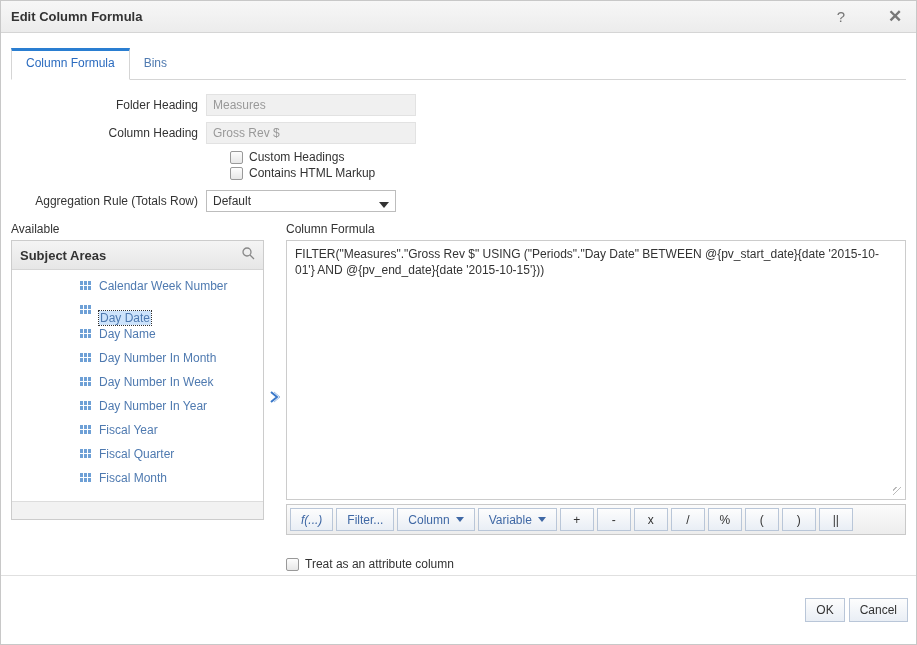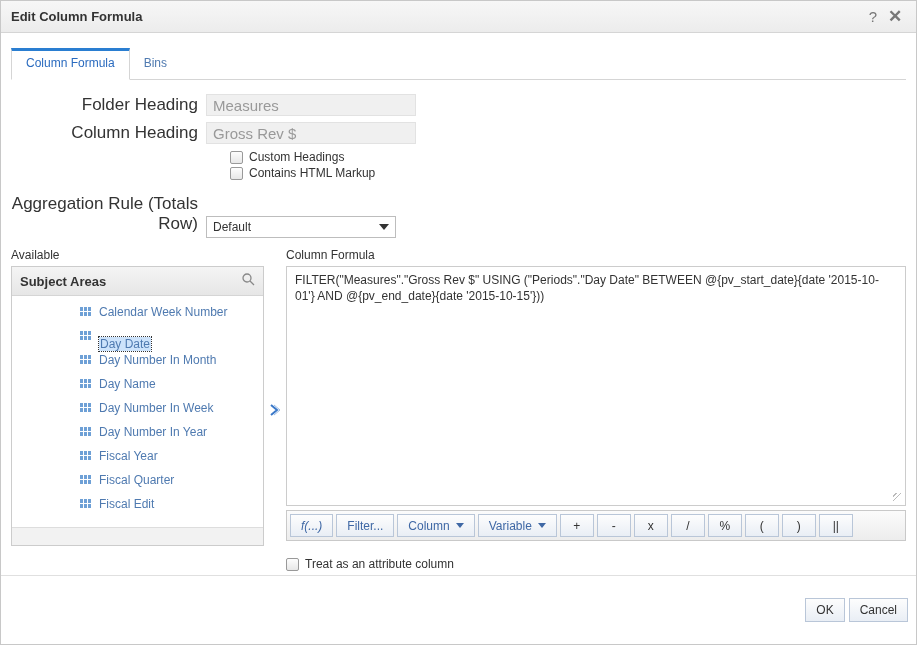--- a/index.html
+++ b/index.html
@@ -18,20 +18,21 @@
     flex-direction: column;
     background: #fff;
   }
   .titlebar {
     height: 32px;
     background: linear-gradient(#f7f7f7, #ececec);
     border-bottom: 1px solid #d5d5d5;
     display: flex;
     align-items: center;
     padding: 0 10px;
+    gap: 32px;
   }
   .titlebar .title {
     font-weight: bold;
     font-size: 13px;
     flex: 1;
     color: #333;
   }
   .titlebar .help, .titlebar .close {
     width: 22px; height: 22px;
     display: flex; align-items: center; justify-content: center;
@@ -73,51 +74,50 @@
   }
   .form-row {
     display: flex;
     align-items: center;
     margin-bottom: 6px;
   }
   .form-label {
     width: 195px;
     text-align: right;
     padding-right: 8px;
-    font-size: 17px;
+    font-size: 12px;
     color: #333;
   }
   .ro-input {
     width: 210px;
     height: 22px;
     padding: 2px 6px;
     border: 1px solid #e2e2e2;
     background: #f0f0f0;
     color: #999;
-    font-size: 15px;
+    font-size: 12px;
   }
   .chk-row { margin-left: 203px; display: flex; align-items: center; margin-bottom: 2px; padding-left: 16px; }
   .chk-box {
     width: 13px; height: 13px;
     border: 1px solid #999;
     border-radius: 2px;
     background: linear-gradient(#fdfdfd,#e7e7e7);
     margin-right: 6px;
     display: inline-block;
   }
   .select {
     width: 190px; height: 22px;
     border: 1px solid #bdbdbd;
     background: #fff;
     padding: 3px 6px;
     font-size: 12px;
     color: #333;
-    display: flex; align-items: center; justify-content: space-between;
-    cursor: pointer;
-    margin-top: 26px;
+    display: flex; align-items: flex-end; justify-content: space-between;
+    cursor: pointer;
   }
   .select .caret {
     width: 0; height: 0;
     border-left: 5px solid transparent;
     border-right: 5px solid transparent;
     border-top: 6px solid #333;
   }
   .mid {
     display: flex;
     flex: 1;
@@ -238,21 +238,21 @@
   .tbtn .caret {
     width: 0; height: 0;
     border-left: 4px solid transparent;
     border-right: 4px solid transparent;
     border-top: 5px solid #3f68a5;
     margin-left: 6px;
   }
   .tbtn.sym { width: 34px; padding: 0; font-style: normal; color:#333; }
   .tbtn.f { font-style: italic; color:#3f68a5; }
   .treat-row {
-    margin-top: 16px;
+    margin-top: 22px;
     display: flex; align-items: center;
   }
   .footer {
     border-top: 1px solid #e0e0e0;
     padding: 22px 8px;
     display: flex; justify-content: flex-end; gap: 4px;
   }
   .fbtn {
     border: 1px solid #b9c6d8;
     background: linear-gradient(#fdfdfd,#e9eef5);
@@ -352,42 +352,42 @@
               </div>
               <div class="tree-item">
                 <span class="col-icon">
                   <span></span>
                   <span></span>
                   <span></span>
                   <span></span>
                   <span></span>
                   <span></span>
                 </span>
+                <span class="label-txt">Day Name</span>
+              </div>
+              <div class="tree-item">
+                <span class="col-icon">
+                  <span></span>
+                  <span></span>
+                  <span></span>
+                  <span></span>
+                  <span></span>
+                  <span></span>
+                </span>
                 <span class="label-txt">Day Number In Month</span>
               </div>
               <div class="tree-item">
                 <span class="col-icon">
                   <span></span>
                   <span></span>
                   <span></span>
                   <span></span>
                   <span></span>
                   <span></span>
                 </span>
-                <span class="label-txt">Day Name</span>
-              </div>
-              <div class="tree-item">
-                <span class="col-icon">
-                  <span></span>
-                  <span></span>
-                  <span></span>
-                  <span></span>
-                  <span></span>
-                  <span></span>
-                </span>
                 <span class="label-txt">Day Number In Week</span>
               </div>
               <div class="tree-item">
                 <span class="col-icon">
                   <span></span>
                   <span></span>
                   <span></span>
                   <span></span>
                   <span></span>
                   <span></span>
@@ -418,21 +418,21 @@
               </div>
               <div class="tree-item">
                 <span class="col-icon">
                   <span></span>
                   <span></span>
                   <span></span>
                   <span></span>
                   <span></span>
                   <span></span>
                 </span>
-                <span class="label-txt">Fiscal Edit</span>
+                <span class="label-txt">Fiscal Month</span>
               </div>
             </div>
           <div class="hscroll">
               <div class="hscroll-inner"></div>
             </div>
         </div>
       </div>
 
       <div class="shuttle">
         <svg width="10" height="12" viewBox="0 0 10 12">

